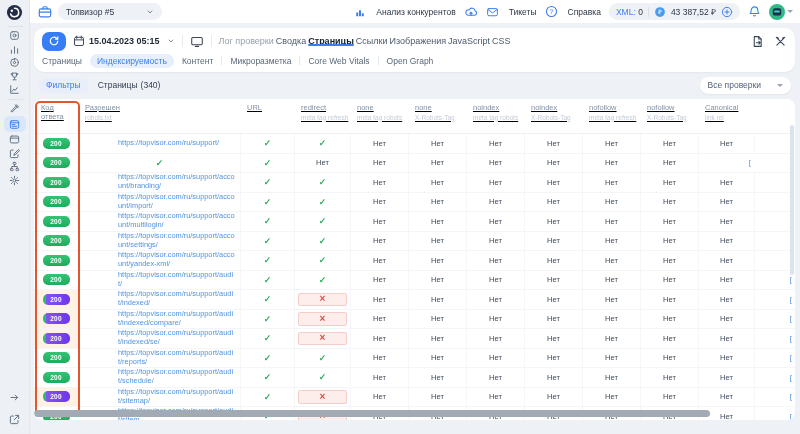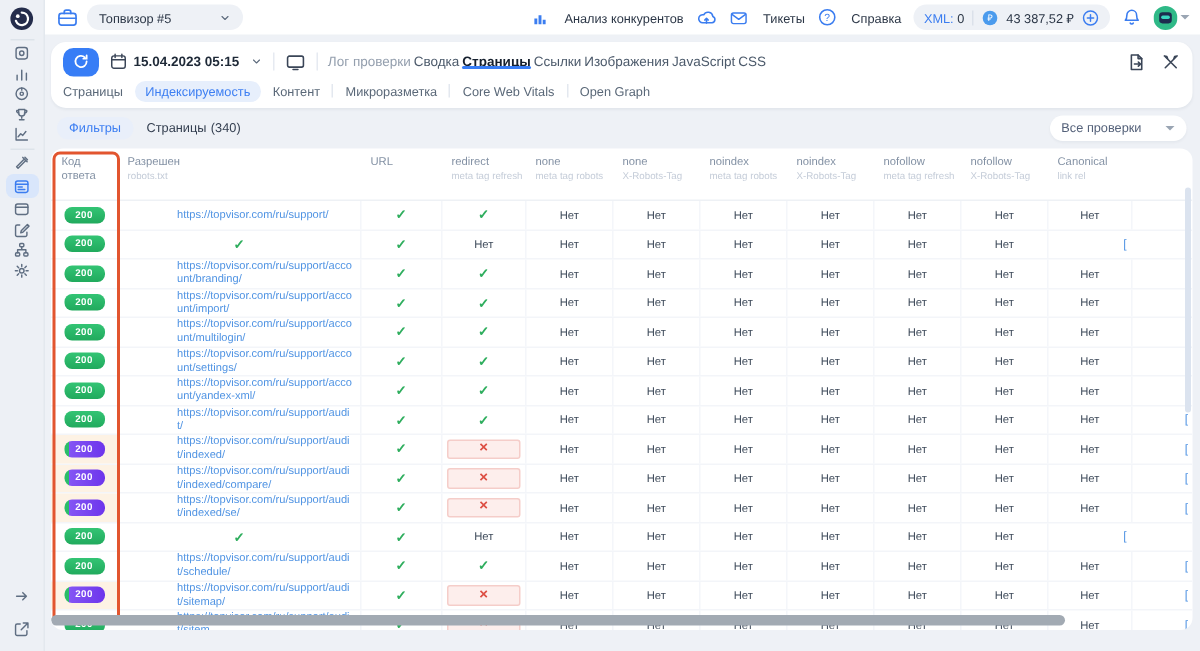--- a/index.html
+++ b/index.html
@@ -51,21 +51,21 @@
 
   
   .filter-row { height:22px; margin:2px 9px 0 8px; display:flex; align-items:center; gap:9px; flex:none; }
   .filters-pill { background:#e9effa; color:#3c7ef2; font-size:8.5px; border-radius:9px; padding:2.5px 8px; cursor:pointer; }
   .pages-label { font-size:8.5px; color:#333e4f; display:flex; gap:3px; }
   .checks-dd { margin-left:auto; background:#fff; border-radius:10px; height:17px; display:flex; align-items:center; gap:16px; padding:0 8px; font-size:8.5px; color:#55627a; box-shadow:0 1px 2px rgba(25,35,60,.05); cursor:pointer; }
 
   
   .table-card { position:relative; margin:3px 5px 0 4px; background:#fff; border-radius:8px; height:321px; overflow:hidden; flex:none;
     --cols:44px 162px 54px 56px 58px 58px 58px 58px 58px 58px 56px minmax(0,1fr); }
-  .thead { display:grid; grid-template-columns:var(--cols); height:35px; border-bottom:1px solid #eef1f5; }
+  .thead { display:grid; grid-template-columns:var(--cols); height:35px; border-bottom:1px solid #eef1f5;text-decoration:underline; }
   .th { padding:5px 2px 0 7px; font-size:7.5px; color:#8391a4; line-height:8.5px; overflow:hidden; white-space:normal; }
   .th .sub { display:block; font-size:6.5px; color:#c4ccd8; margin-top:1px; white-space:nowrap; }
   .trow { display:grid; grid-template-columns:var(--cols); border-bottom:1px solid #f3f5f9; height:19.5px; }
   .td { display:flex; align-items:center; justify-content:center; font-size:7.5px; color:#3e4a5a; border-left:1px solid #f4f6fa; overflow:hidden; }
   .td.c-code { border-left:none; }
   .td.c-code.warn { background:#fdf2e4; }
   .td.c-url { border-left:none; justify-content:flex-start; padding:1px 5px 1px 4px; }
   .url { color:#4f93e3; font-size:7.4px; line-height:8.8px; word-break:break-all; cursor:pointer;padding-left:36px; }
   .badge { min-width:27px; height:11px; border-radius:5px; display:inline-flex; align-items:center; justify-content:center; color:#fff; font-size:6.5px; font-weight:700; letter-spacing:.3px; }
   .badge.green { background:linear-gradient(180deg,#33c474,#21aa5d); }
@@ -558,20 +558,23 @@
             <div class="td">Нет</div>
             <div class="td">Нет</div>
             <div class="td">Нет</div>
             <div class="td">Нет</div>
             <div class="td c-canon">[</div>
           </div>
           <div class="trow">
             <div class="td c-code">
               <span class="badge green">200</span>
             </div>
+            <div class="td c-url">
+              <span class="url">https://topvisor.com/ru/support/audit/reports/</span>
+            </div>
             <div class="td">
               <span class="check">✓</span>
             </div>
             <div class="td">
               <span class="check">✓</span>
             </div>
             <div class="td">Нет</div>
             <div class="td">Нет</div>
             <div class="td">Нет</div>
             <div class="td">Нет</div>

